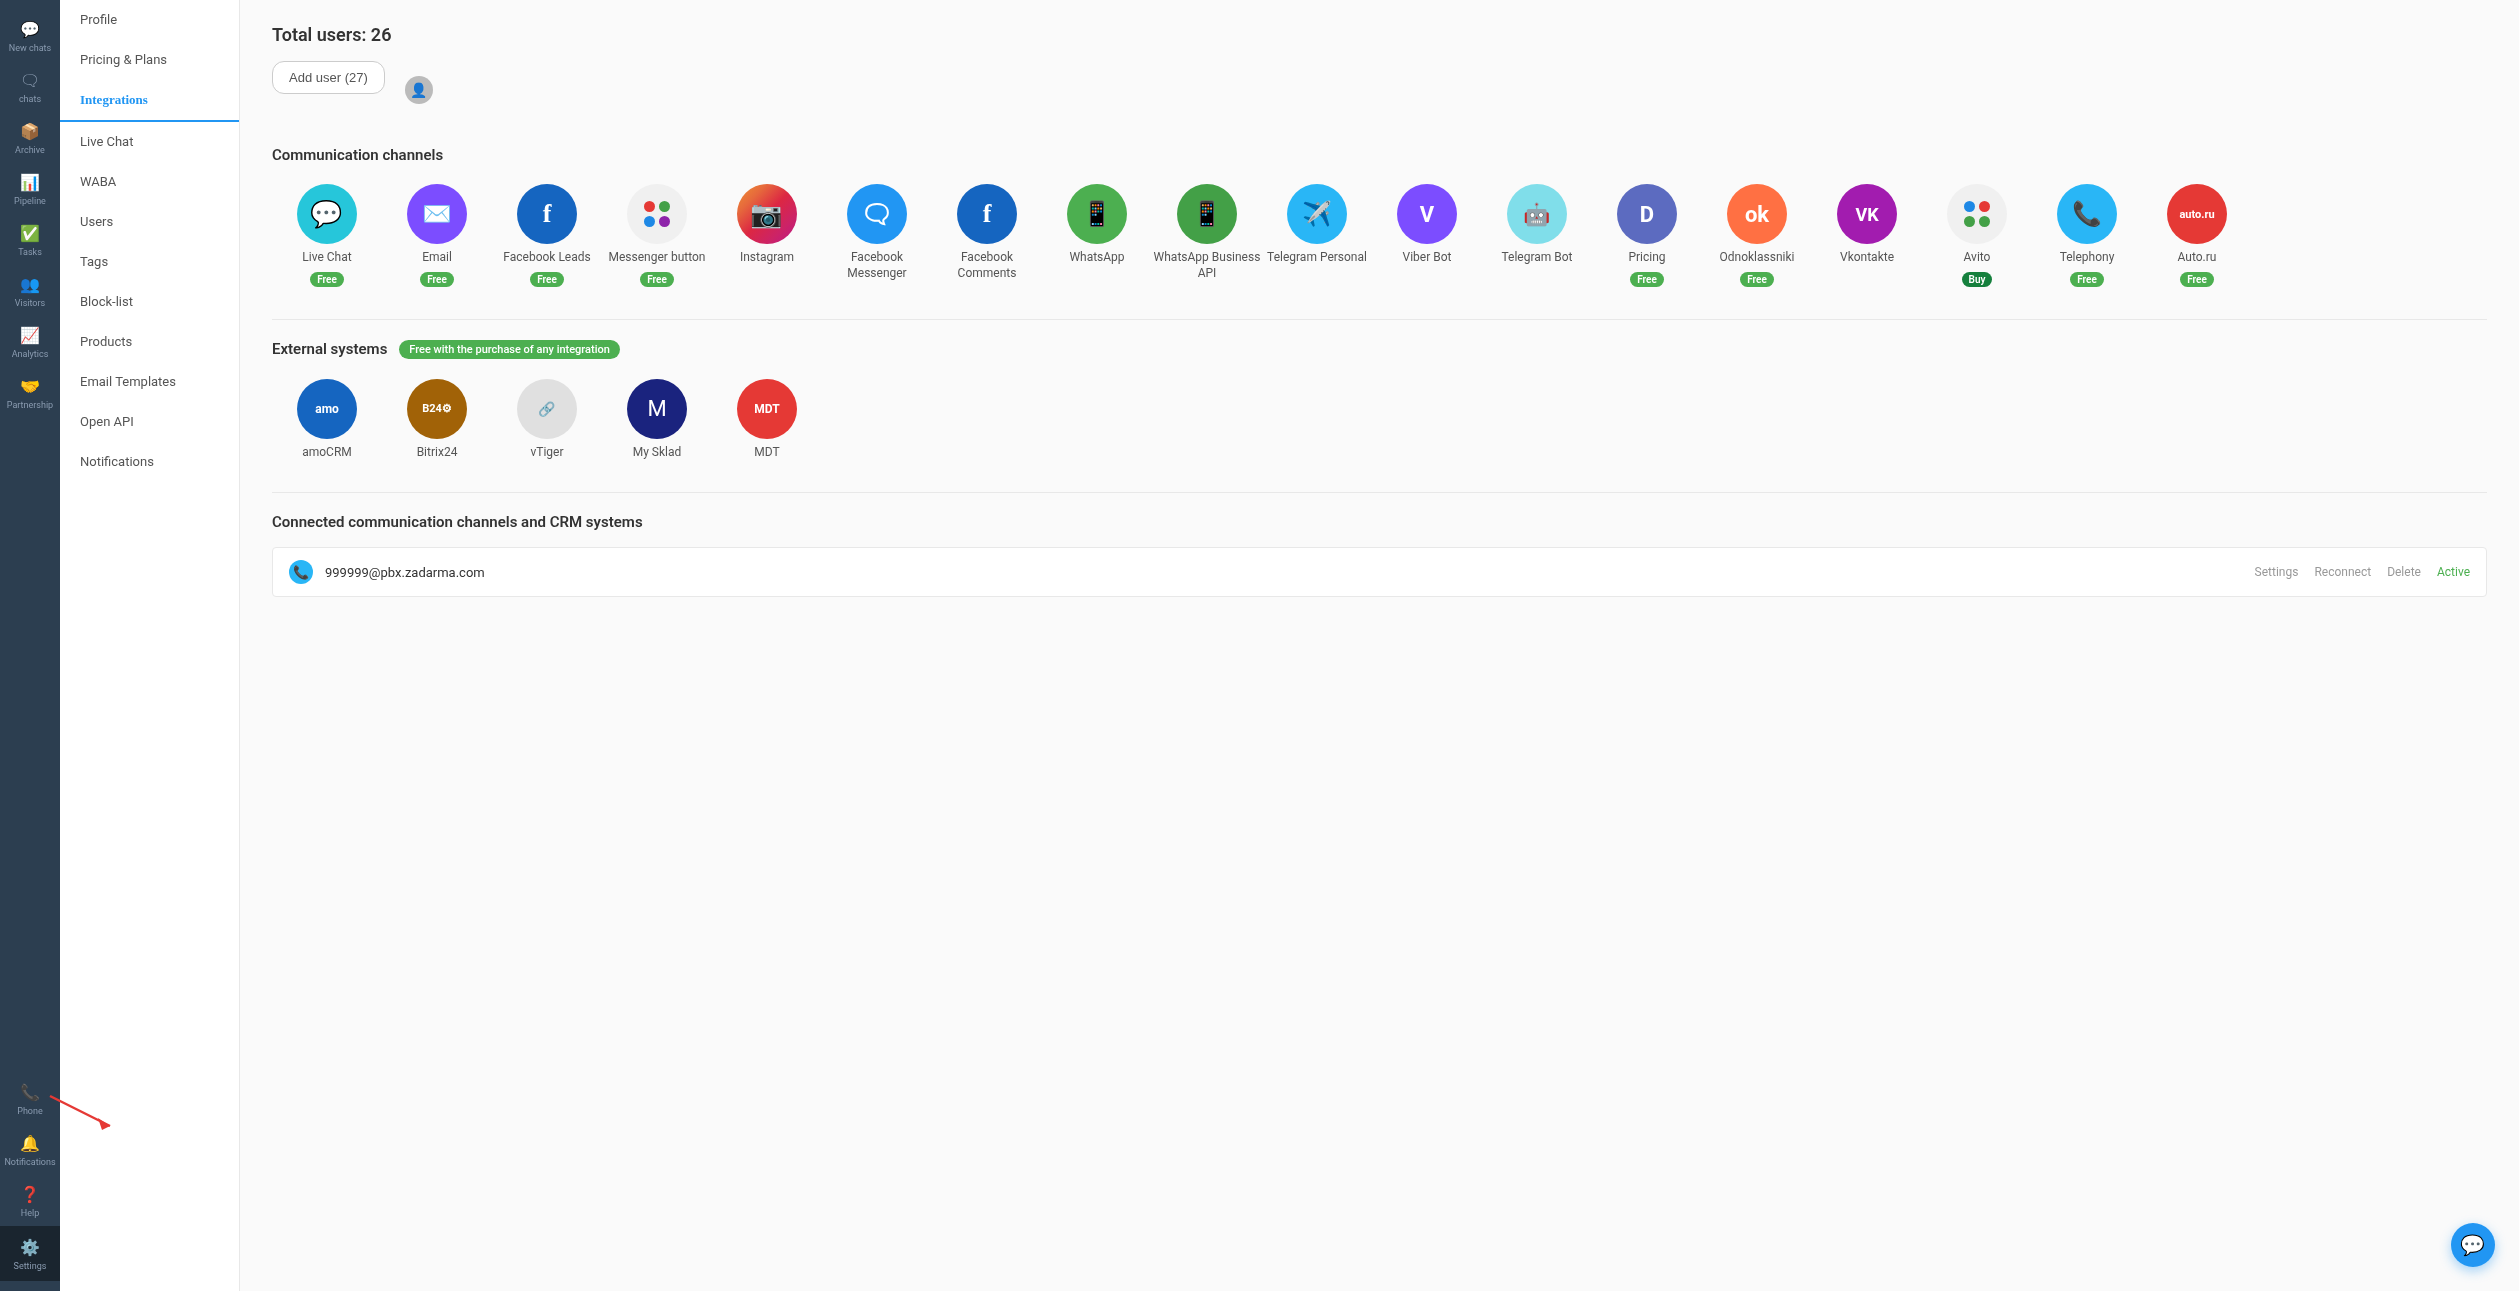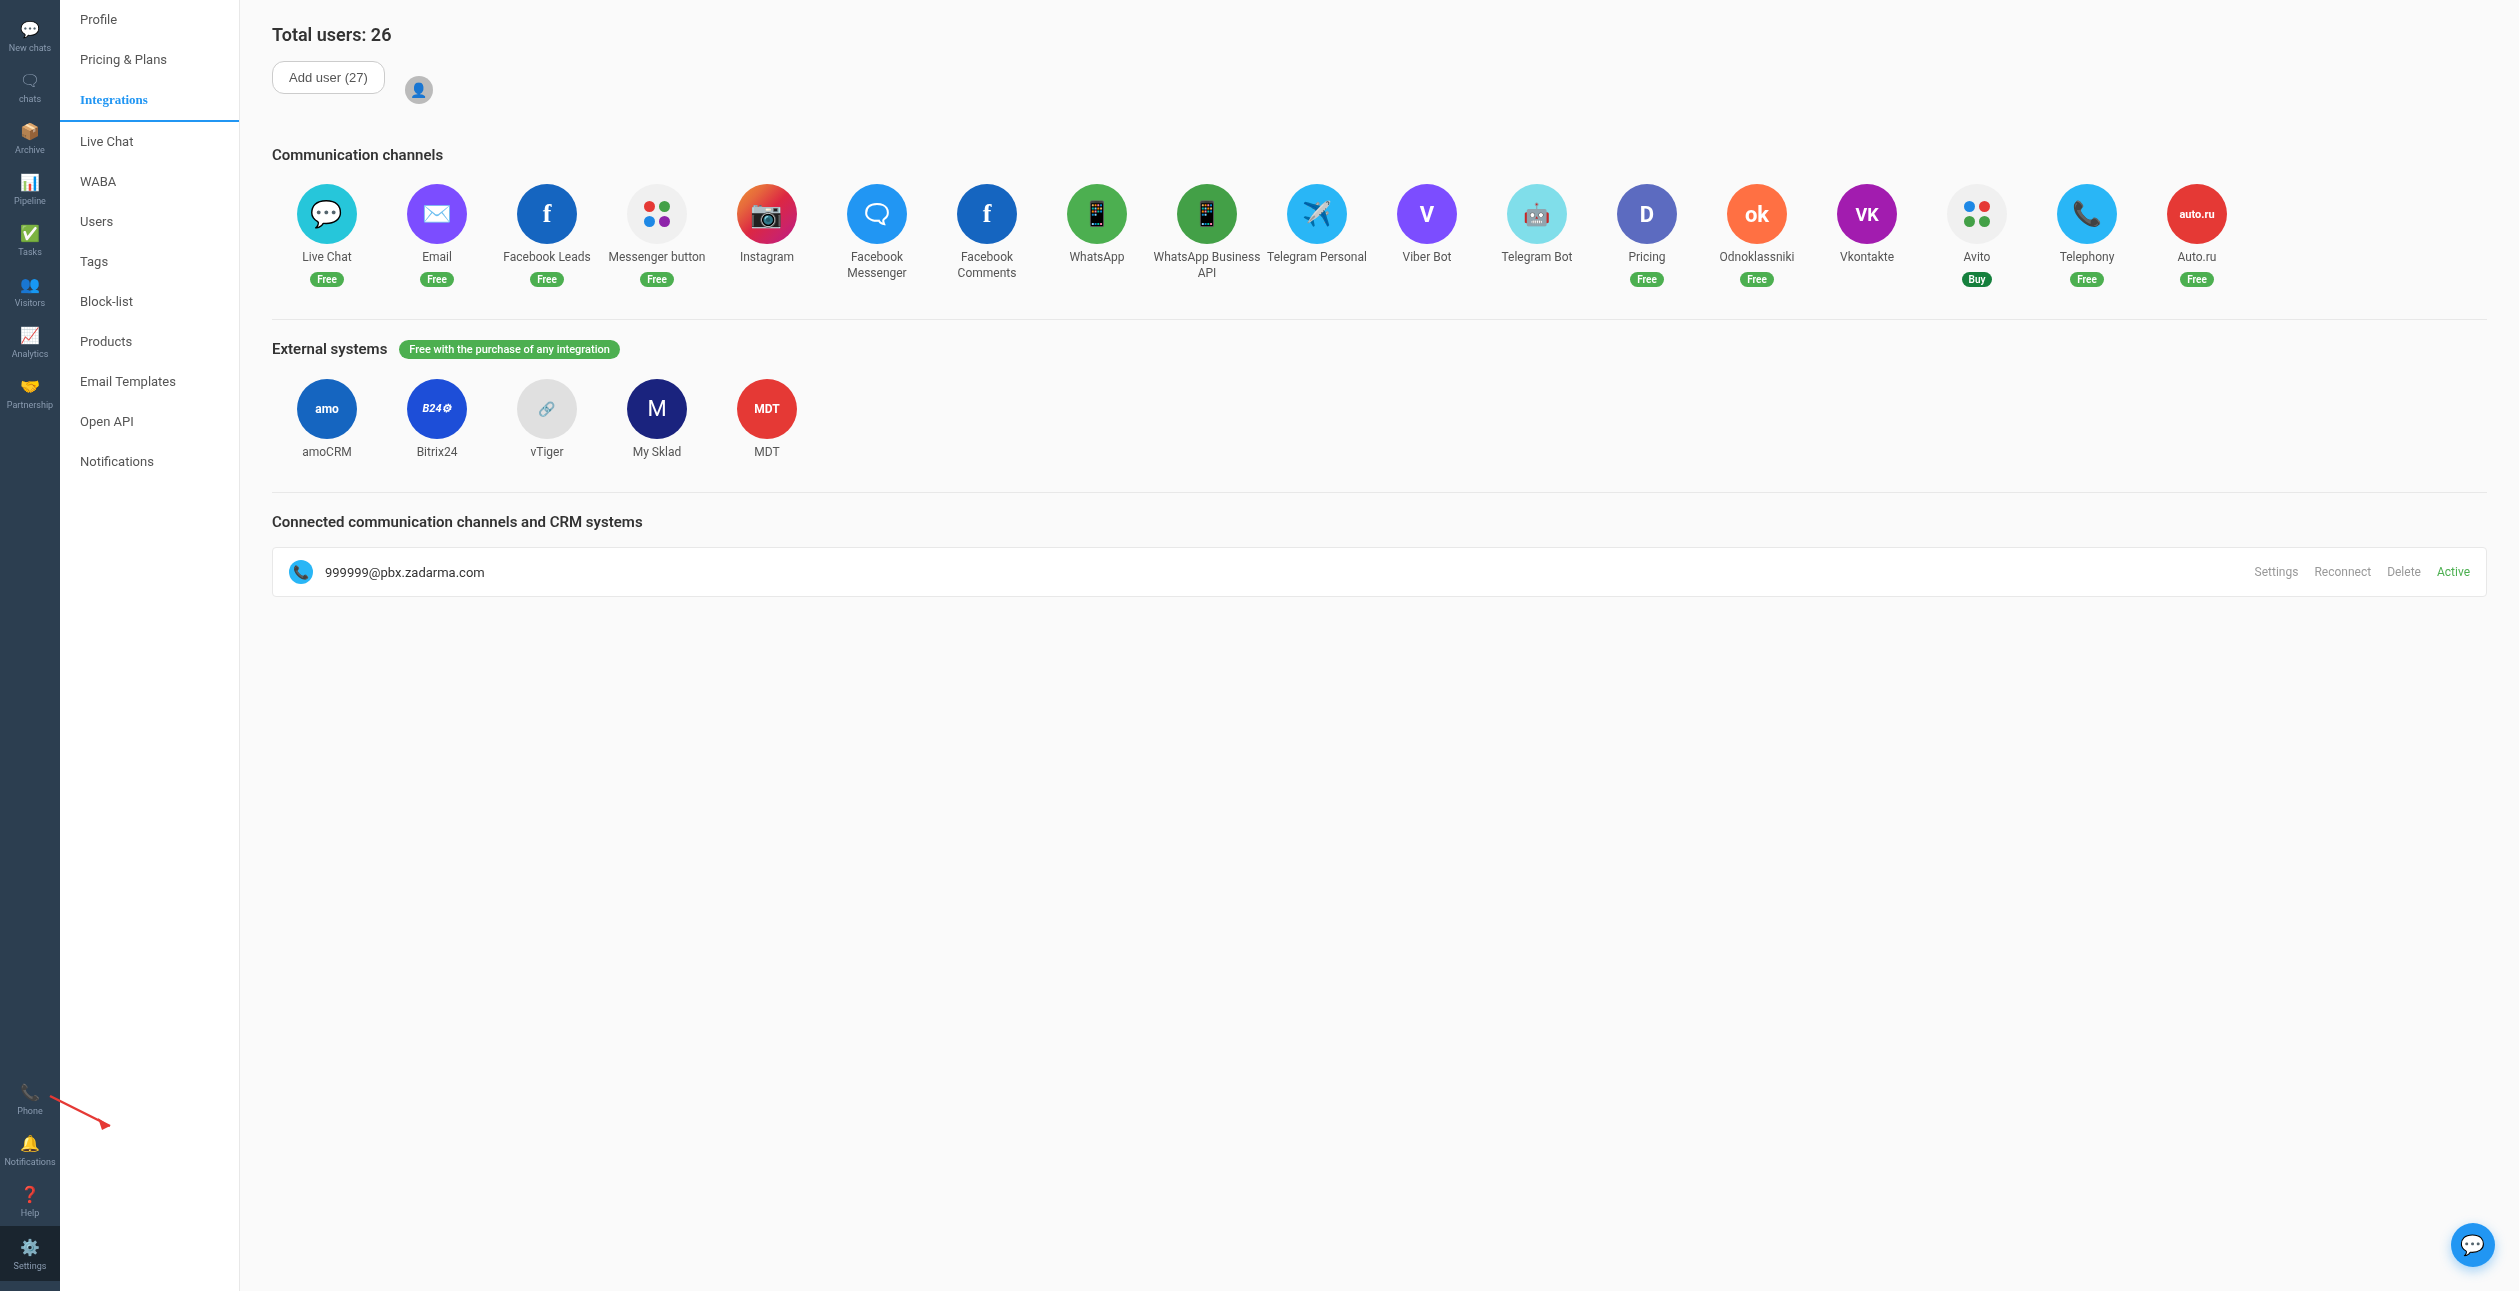--- a/index.html
+++ b/index.html
@@ -197,21 +197,21 @@
     .ic-telegram-personal { background: #29b6f6; }
     .ic-viber-bot { background: #7c4dff; }
     .ic-telegram-bot { background: #80deea; }
     .ic-discord { background: #5c6bc0; }
     .ic-odnoklassniki { background: #ff7043; }
     .ic-vkontakte { background: #a21caf; }
     .ic-avito { background: #f5f5f5; }
     .ic-telephony { background: #29b6f6; }
     .ic-autoru { background: #e53935; }
     .ic-amocrm { background: #1565c0; }
-    .ic-bitrix24 { background: #1d4ed8; font-style: italic; }
+    .ic-bitrix24 { background: #a16207; }
     .ic-vtiger { background: #e0e0e0; }
     .ic-mysklad { background: #1a237e; }
     .ic-mdt { background: #e53935; }
 
     .divider {
       border: none;
       border-top: 1px solid #e8e8e8;
       margin: 20px 0;
     }
 

